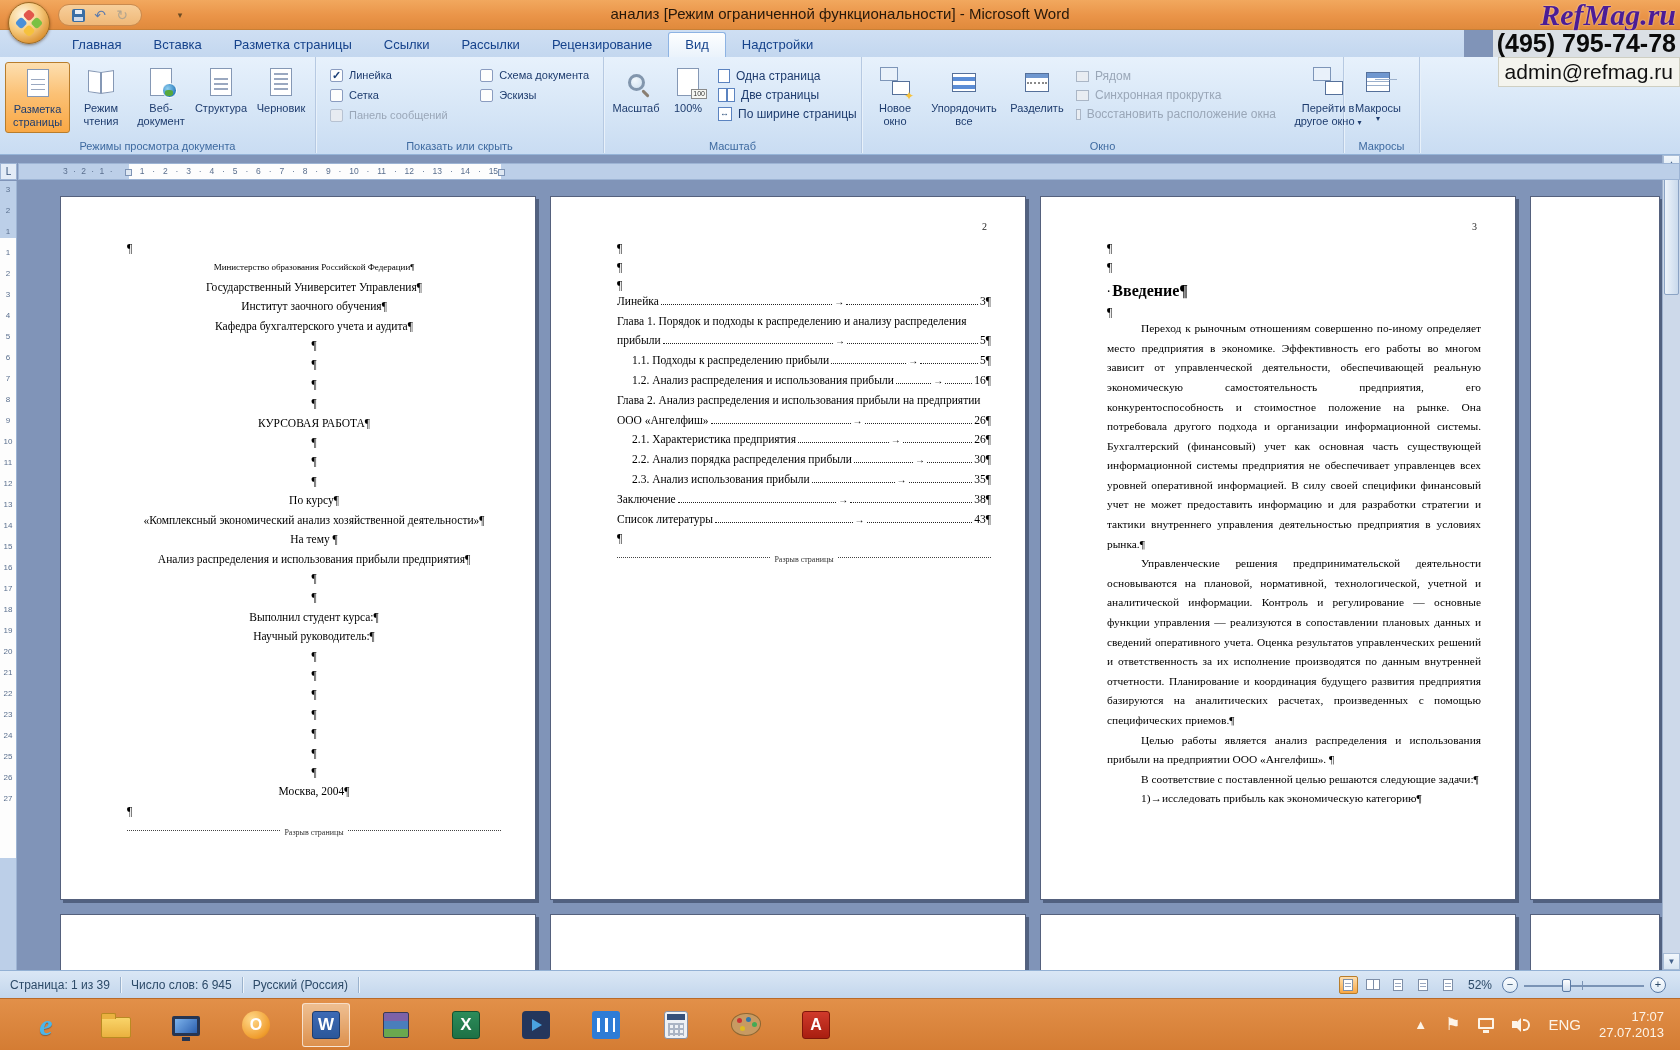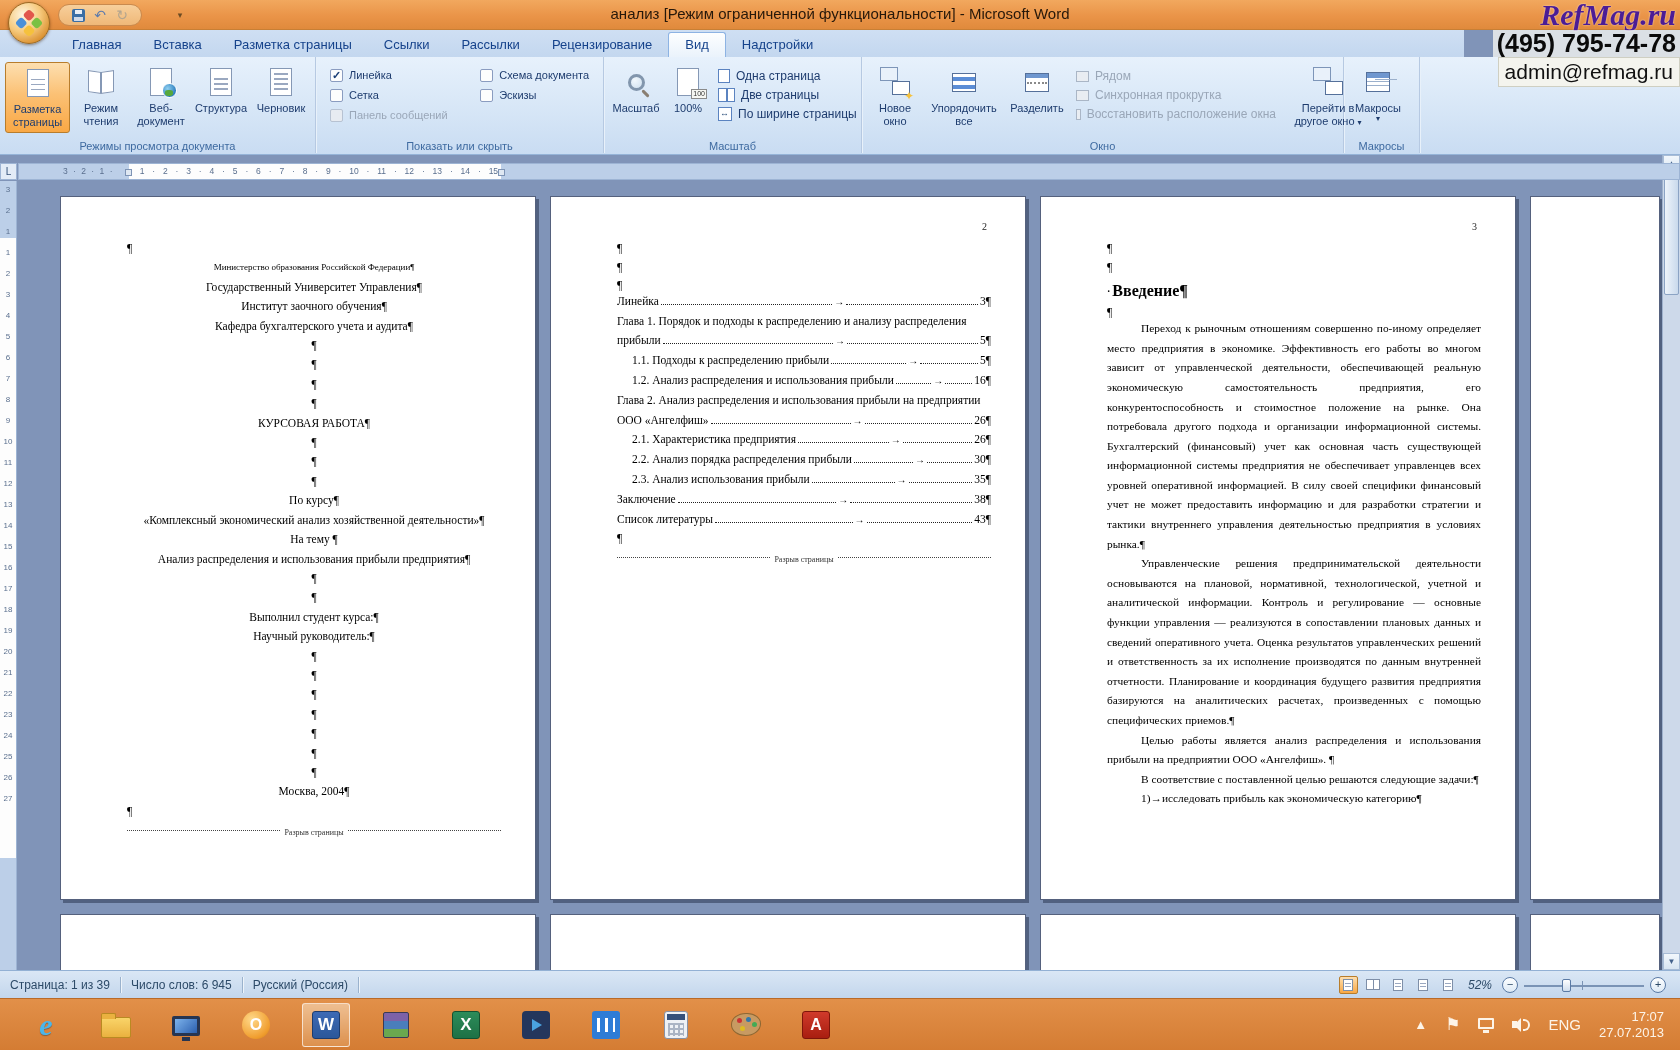--- a/index.html
+++ b/index.html
@@ -158,21 +158,21 @@
   #vscroll .arr.up{top:0;} #vscroll .arr.dn{bottom:0;}
   #vscroll .thumb{position:absolute;left:1px;top:20px;width:15px;height:120px;border-radius:2px;
     background:linear-gradient(90deg,#eef4fb,#c9d9ec);border:1px solid #8ba3c4;}
 
   
   #statusbar{position:absolute;left:0;top:970px;width:1680px;height:28px;
     background:linear-gradient(#dae7f5,#c3d6ec);border-top:1px solid #93b1d4;
     display:flex;align-items:center;font-size:12px;color:#2c4a68;z-index:6;}
   .st-item{padding:0 10px;white-space:nowrap;}
   .st-sep{width:1px;height:16px;background:#9ab2cd;box-shadow:1px 0 0 #eef4fa;}
-  #st-right{margin-left:auto;display:flex;align-items:center;gap:6px;padding-right:14px;font-style:italic;}
+  #st-right{margin-left:auto;display:flex;align-items:center;gap:6px;padding-right:14px;}
   .sv{width:19px;height:18px;display:flex;align-items:center;justify-content:center;border:1px solid transparent;border-radius:2px;}
   .sv.sel{background:linear-gradient(#fddfb0,#f9a845);border-color:#b87d2c;}
   .mpg{width:10px;height:12px;background:#fff;border:1px solid #7e8fa8;position:relative;}
   .mpg::after{content:"";position:absolute;left:1px;right:1px;top:3px;bottom:1px;
     background:repeating-linear-gradient(#9aa8c0 0 1px,transparent 1px 3px);}
   .mbook{width:14px;height:11px;background:#fff;border:1px solid #7e8fa8;
     background:linear-gradient(90deg,#fff 0 6px,#7e8fa8 6px 7px,#fff 7px);}
   .zbtn{width:16px;height:16px;border-radius:50%;border:1px solid #5a7aa5;color:#2c4a68;
     background:linear-gradient(#fdfeff,#dde9f5);display:flex;align-items:center;justify-content:center;
     font-size:11px;line-height:11px;}

